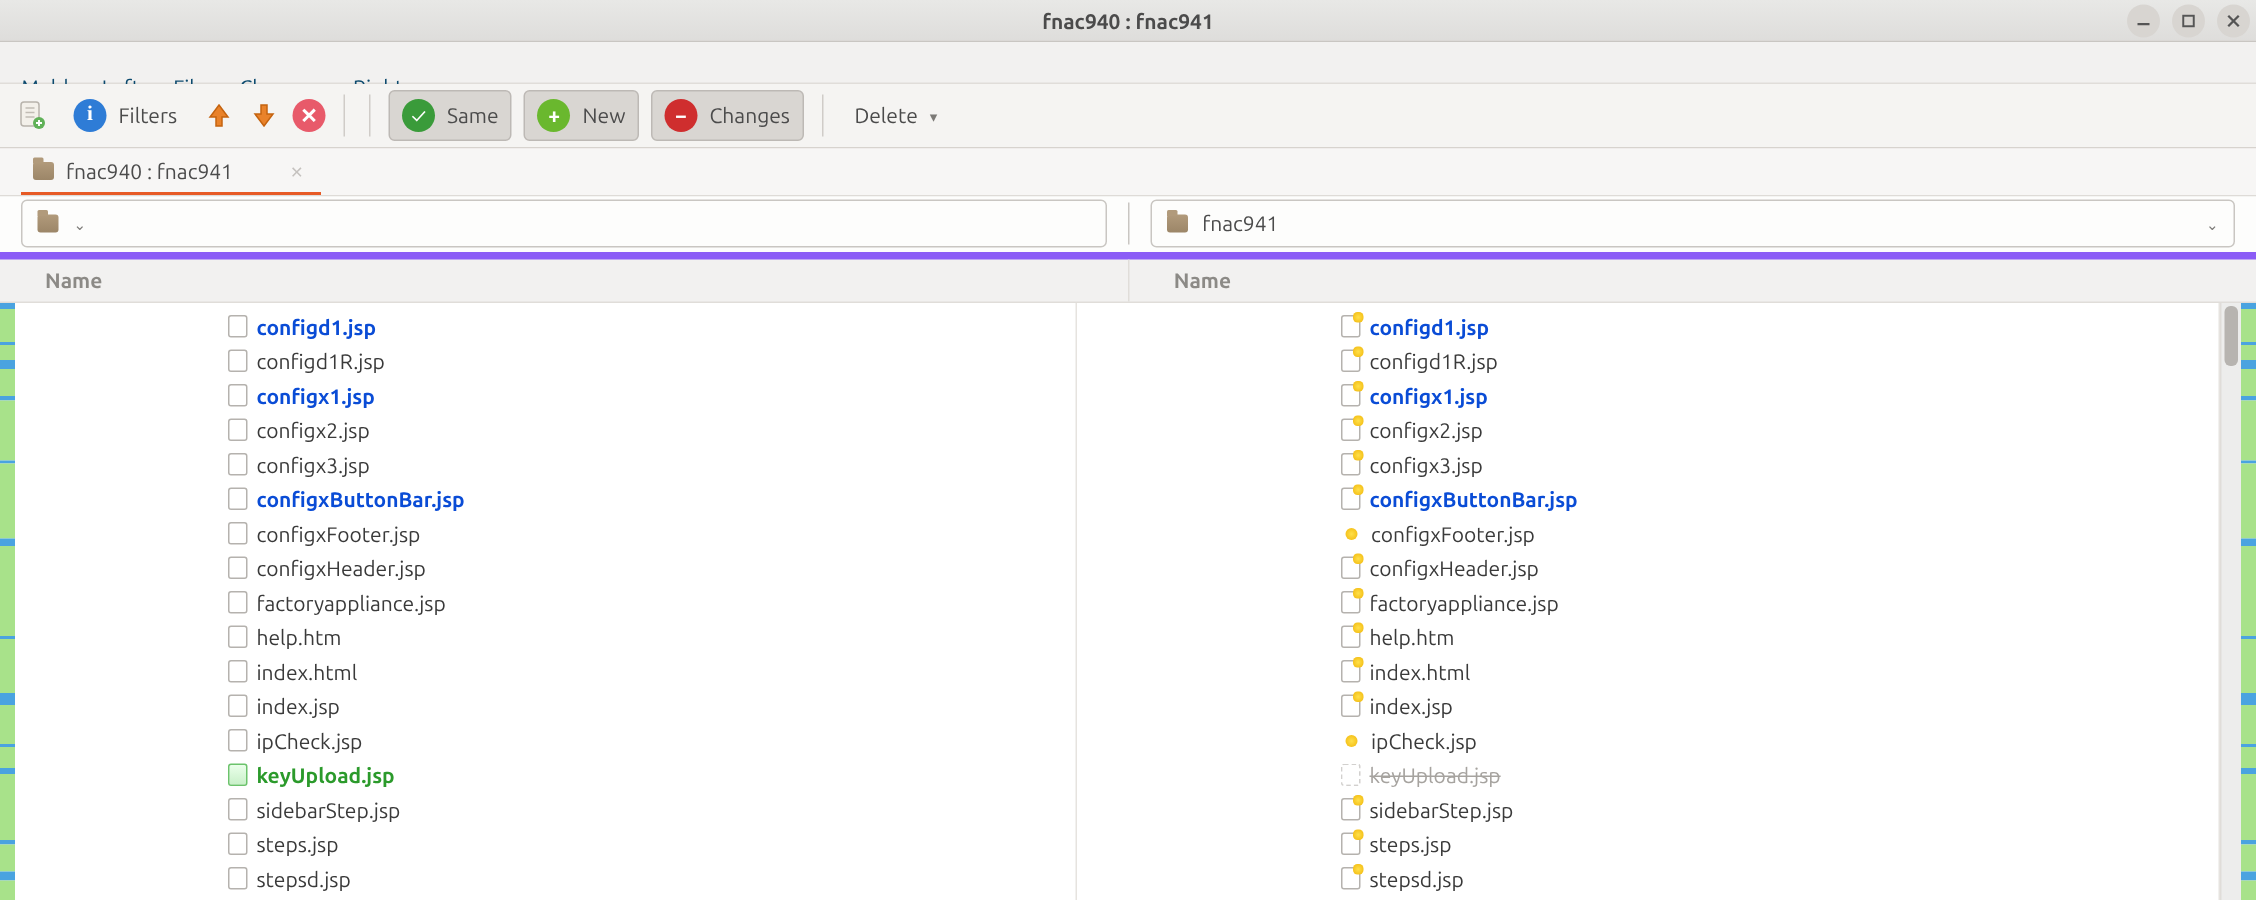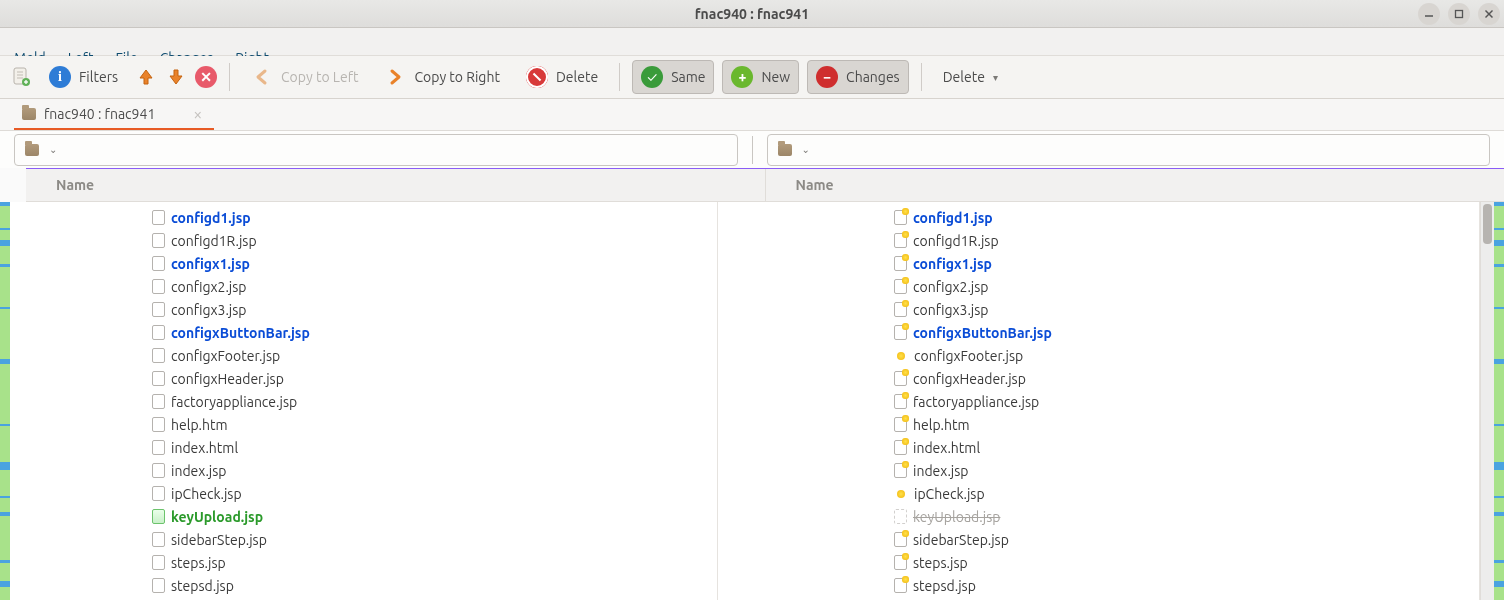--- a/index.html
+++ b/index.html
@@ -34,21 +34,21 @@
   .folder-ic { width: 14px; height: 12px; background: linear-gradient(#b19a7b,#9c8668); border-radius: 2px; position: relative; display: inline-block; }
   .folder-ic::before { content: ""; position: absolute; top: -3px; left: 0; width: 7px; height: 4px; background: #b19a7b; border-radius: 1px 1px 0 0; }
 
   
   .combos { height: 40px; display: flex; align-items: center; background: #fdfdfc; position: relative; }
   .combo { flex: 1; height: 32px; margin: 0 14px; border: 1px solid #c9c6c2; border-radius: 4px; display: flex; align-items: center; padding: 0 10px; background: #fdfdfc; cursor: pointer; gap: 10px; }
   .combo-label { color: #4b4b4b; flex: 1; }
   .mid-sep { width: 1px; height: 28px; background: #c9c6c2; }
 
   
-  .colhead { height: 36px; display: flex; background: #f2f1f0; border-top: 1px solid #8b5cf6; border-bottom: 1px solid #e0ddd9; margin-left: 26px; }
+  .colhead { height: 36px; display: flex; background: #f2f1f0; border-top: 5px solid #8b5cf6; border-bottom: 1px solid #e0ddd9; }
   .colhead-cell { flex: 1; padding-left: 30px; color: #8c8a86; font-weight: bold; display: flex; align-items: center; border-right: 1px solid #e0ddd9; }
   .colhead-cell:last-child { border-right: none; }
 
   
   .panes { flex: 1; display: flex; height: calc(600px - 30px - 28px - 46px - 34px - 40px - 24px); position: relative; background: #fff; }
   .gutter { width: 10px; height: 100%; display: flex; flex-direction: column; }
   .gutter div { width: 100%; }
   .scrollbar { width: 14px; background: #ededec; border-left: 1px solid #e0ddd9; position: relative; }
   .scrollbar .thumb { position: absolute; left: 2px; right: 2px; top: 2px; height: 40px; background: #b7b4b0; border-radius: 4px; }
   .pane { flex: 1; overflow: hidden; border-right: 1px solid #e6e3df; position: relative; }
@@ -124,44 +124,20 @@
           </svg>
         </span>
       <span class="ic">
           <svg width="20" height="20" viewBox="0 0 20 20">
             <path d="M10 17 L16 9 L12 9 L12 3 L8 3 L8 9 L4 9 Z" fill="#e9822a" stroke="#c4630f"></path>
           </svg>
         </span>
       <span class="circ" style="background:#e85a6a;color:#fff;font-weight:bold;">✕</span>
     </div>
     <div class="tool-sep"></div>
-    <div class="tool-group">
-      <div class="tool-btn disabled">
-        <span class="ic">
-            <svg width="18" height="18" viewBox="0 0 18 18">
-              <path d="M12 3 L5 9 L12 15" fill="none" stroke="#e9b78a" stroke-width="3" stroke-linecap="round" stroke-linejoin="round"></path>
-            </svg>
-          </span>
-        <span>Copy to Left</span>
-      </div>
-      <div class="tool-btn">
-        <span class="ic">
-            <svg width="18" height="18" viewBox="0 0 18 18">
-              <path d="M6 3 L13 9 L6 15" fill="none" stroke="#e9822a" stroke-width="3" stroke-linecap="round" stroke-linejoin="round"></path>
-            </svg>
-          </span>
-        <span>Copy to Right</span>
-      </div>
-      <div class="tool-btn">
-        <span class="circ" style="background:#d83a3a;box-shadow:inset 0 0 0 2px #fff,inset 0 0 0 3px #d83a3a;">
-            <span style="width:10px;height:2px;background:#fff;display:block;transform:rotate(45deg);"></span>
-          </span>
-        <span>Delete</span>
-      </div>
-    </div>
     <div class="tool-sep"></div>
     <div class="tool-group">
       <div class="tool-btn pressed">
         <span class="circ" style="background:#3a9b3a;color:#fff;">✓</span>
         <span>Same</span>
       </div>
       <div class="tool-btn pressed">
         <span class="circ" style="background:#6ab82e;color:#fff;font-weight:bold;">+</span>
         <span>New</span>
       </div>
@@ -186,20 +162,21 @@
   </div>
 
   <div class="combos">
     <div class="combo">
       <span class="folder-ic"></span>
       <span class="chevr">⌄</span>
     </div>
     <div class="mid-sep"></div>
     <div class="combo">
       <span class="folder-ic"></span>
+      <span class="combo-label">fnac941</span>
       <span class="chevr">⌄</span>
     </div>
   </div>
 
   <div class="colhead">
     <div class="colhead-cell">Name</div>
     <div class="colhead-cell">Name</div>
   </div>
 
   <div class="panes">

